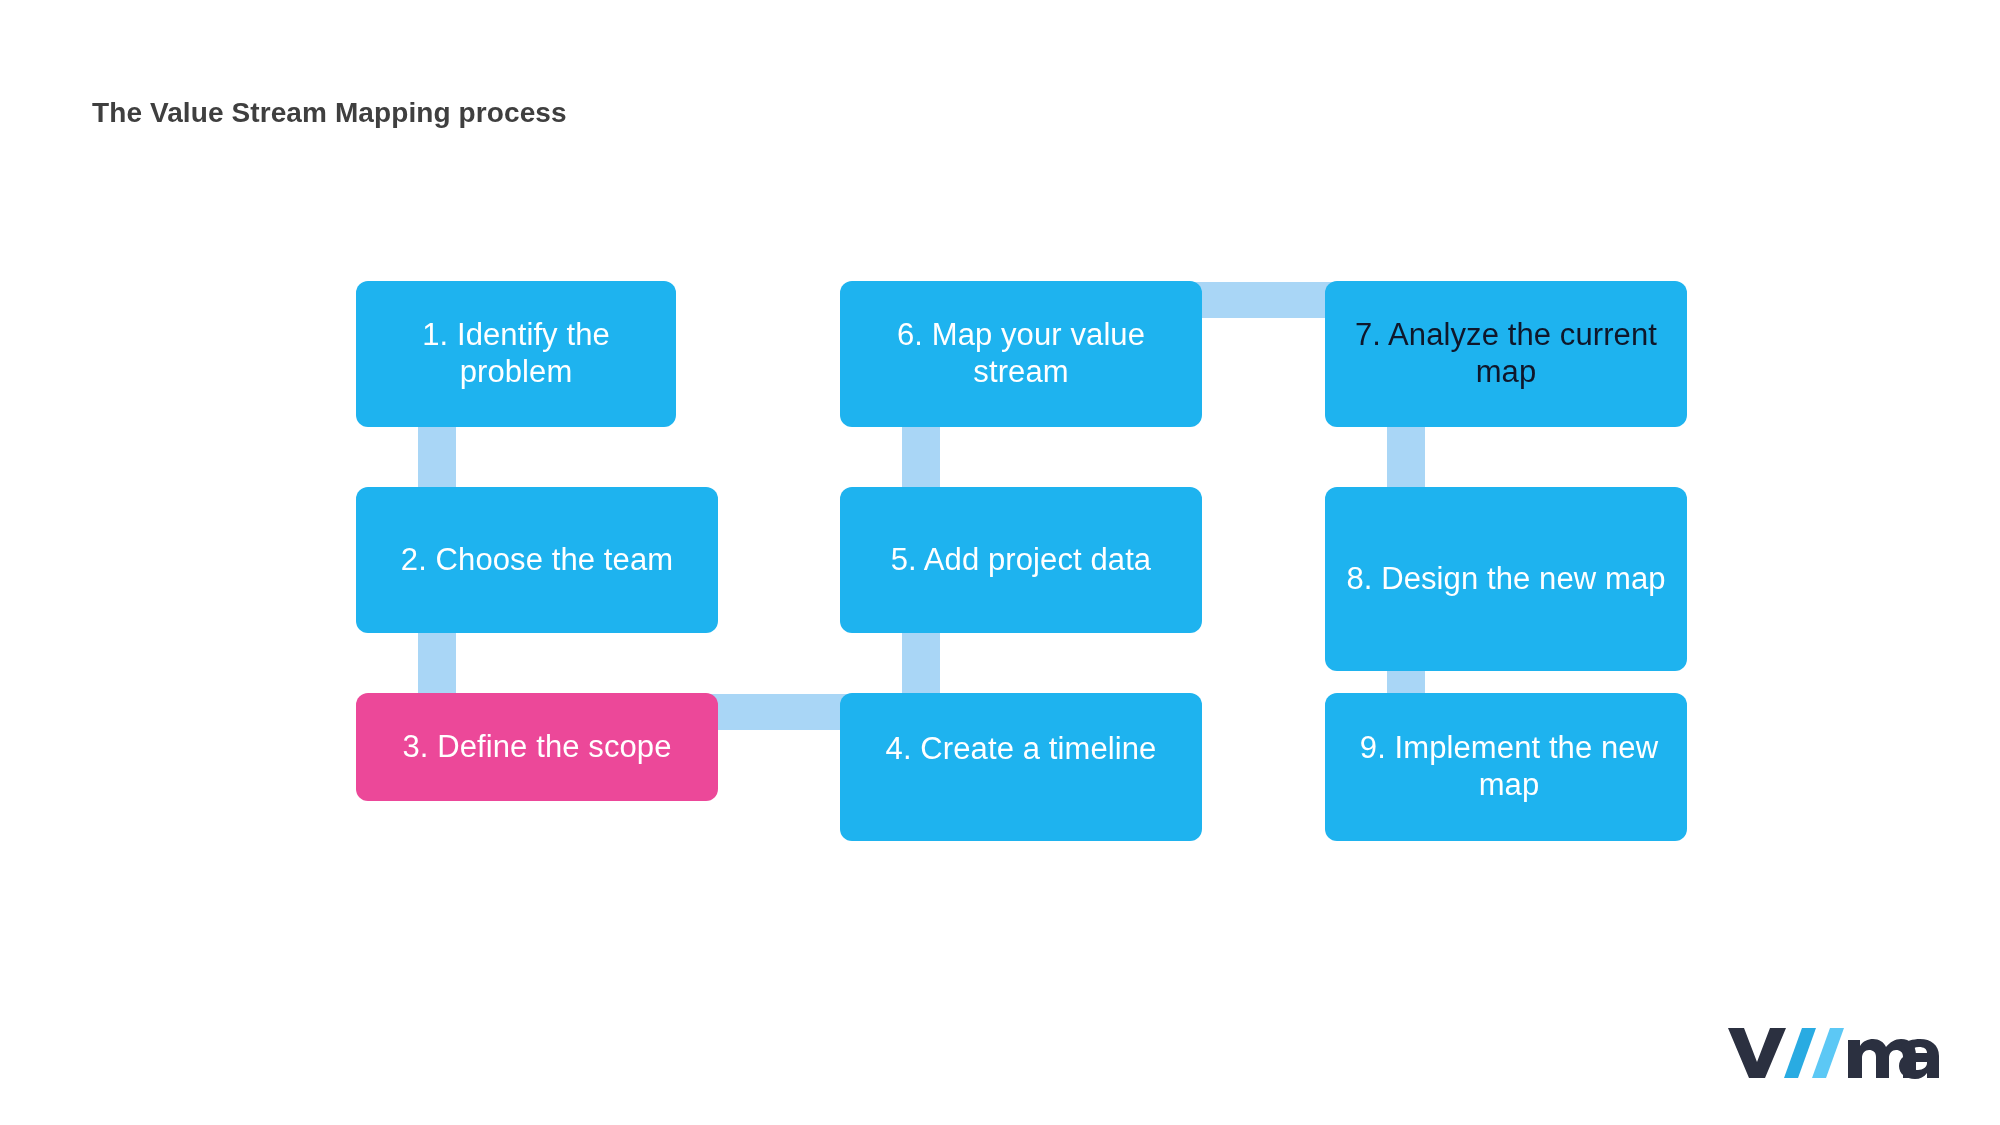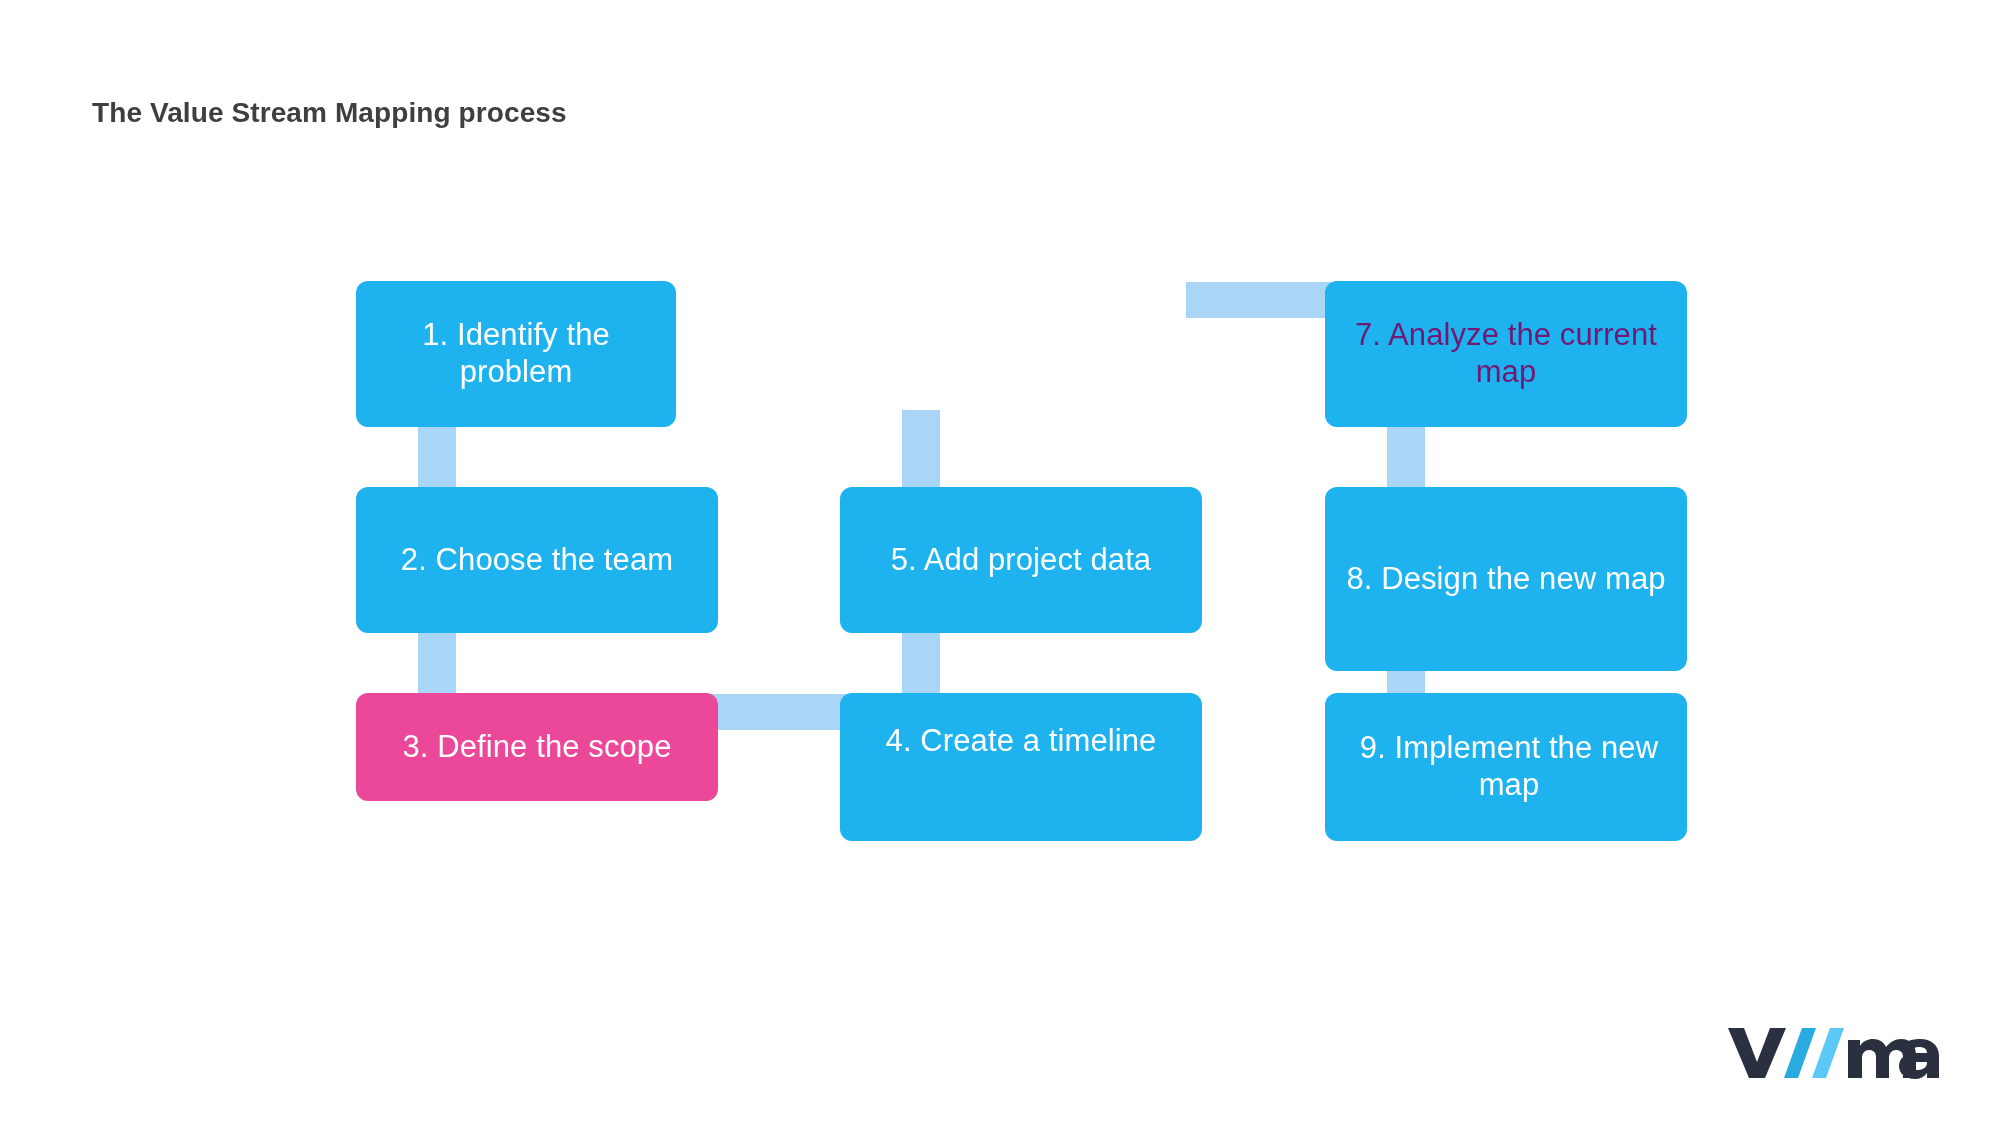--- a/index.html
+++ b/index.html
@@ -109,31 +109,34 @@
     </div>
 
     <div class="step-box" style="left: 356px; top: 487px; width: 362px; height: 146px; background: rgb(30, 179, 239);">
       <span class="step-label" style="color: rgb(255, 255, 255);">2. Choose the team</span>
     </div>
 
     <div class="step-box" style="left: 356px; top: 693px; width: 362px; height: 108px; background: #ec4899;">
       <span class="step-label" style="color: rgb(255, 255, 255);">3. Define the scope</span>
     </div>
 
+    <div class="step-box" style="left: 840px; top: 281px; width: 362px; height: 146px; background: rgb(30, 179, 239);">
+      <span class="step-label" style="color: rgb(255, 255, 255);">6. Map your value stream</span>
+    </div>
 
     <div class="step-box" style="left: 840px; top: 487px; width: 362px; height: 146px; background: rgb(30, 179, 239);">
       <span class="step-label" style="color: rgb(255, 255, 255);">5. Add project data</span>
     </div>
 
-    <div class="step-box" style="left: 840px; top: 693px; width: 362px; height: 148px; align-items: flex-start; padding-top: 30px; background: rgb(30, 179, 239);">
+    <div class="step-box" style="left: 840px; top: 693px; width: 362px; height: 148px; align-items: flex-start; padding-top: 38px; background: rgb(30, 179, 239);">
       <span class="step-label" style="color: rgb(255, 255, 255);">4. Create a timeline</span>
     </div>
 
     <div class="step-box" style="left: 1325px; top: 281px; width: 362px; height: 146px; background: rgb(30, 179, 239);">
-      <span class="step-label" style="color: #701a75;">7. Analyze the current map</span>
+      <span class="step-label" style="color: #0f172a;">7. Analyze the current map</span>
     </div>
 
     <div class="step-box" style="left: 1325px; top: 487px; width: 362px; height: 184px; background: rgb(30, 179, 239);">
       <span class="step-label" style="color: rgb(255, 255, 255);">8. Design the new map</span>
     </div>
 
     <div class="step-box" style="left: 1325px; top: 693px; width: 362px; height: 148px; background: rgb(30, 179, 239); padding-left: 24px;">
       <span class="step-label" style="color: rgb(255, 255, 255);">9. Implement the new map</span>
     </div>
 

